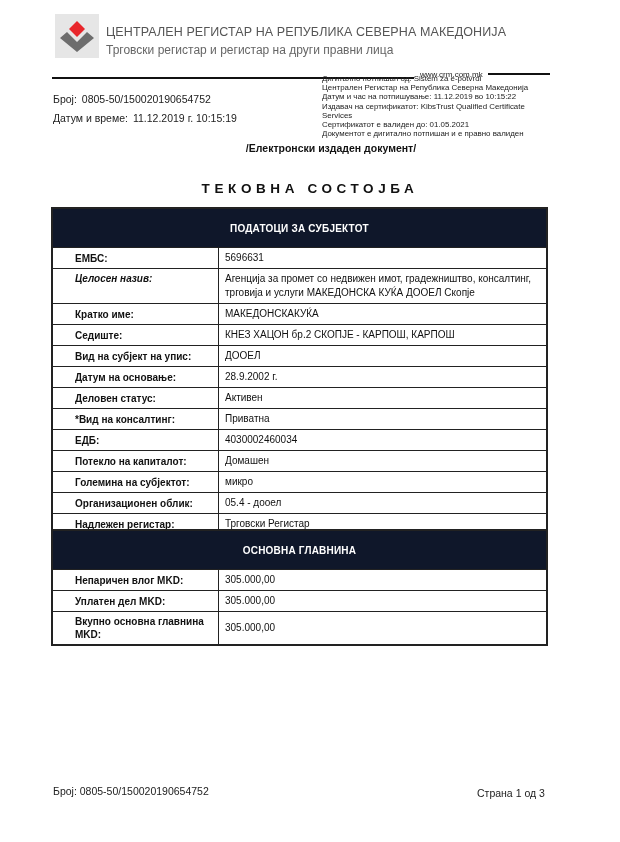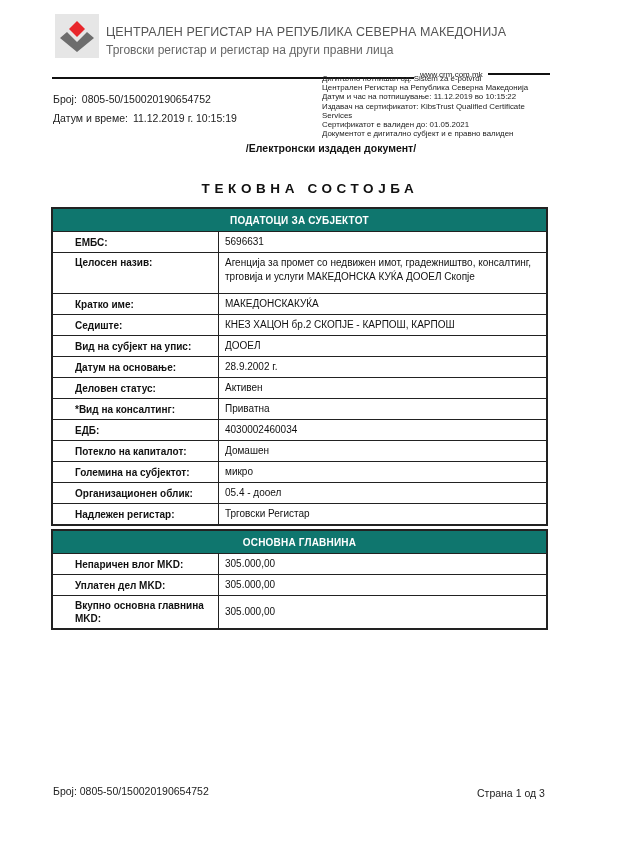--- a/index.html
+++ b/index.html
@@ -23,21 +23,21 @@
     .doc-meta { left: 53px; font-size: 10.5px; color: #222; white-space: nowrap; }
     .doc-meta .lbl { margin-right: 5px; }
 
     .e-issued { left: 0; width: 620px; top: 142px; text-align: center; font-size: 10.5px; font-weight: bold; color: #111; padding-left: 42px; box-sizing: border-box;}
     .title { left: 0; width: 620px; top: 181px; text-align: center; font-size: 13.5px; font-weight: bold; letter-spacing: 4.6px; color: #111; }
 
     
     table.data { position: absolute; left: 51px; width: 497px; border-collapse: collapse; font-size: 10px; }
     table.data td { border: 1px solid #222; padding: 2px 6px; vertical-align: middle; color: #111; }
     table.data { border: 2px solid #222; }
-    table.data td.head { background: #0f766e; color: #ffffff; text-align: center; font-weight: bold; height: 14px; padding: 4px 6px; font-size: 10px; letter-spacing: 0.2px; }
+    table.data td.head { background: #0f172a; color: #ffffff; text-align: center; font-weight: bold; height: 14px; padding: 12px 6px; font-size: 10px; letter-spacing: 0.2px; }
     table.data td.k { font-weight: bold; width: 137px; padding-left: 22px; }
     table.data td.v { line-height: 14px; }
     table.data tr.r td { height: 16px; }
 
     .footer-num { left: 53px; top: 785px; font-size: 10.5px; color: #222; white-space: nowrap; }
     .footer-page { left: 477px; top: 787px; font-size: 10.5px; color: #222; white-space: nowrap; }
   </style>
 </head>
 <body>
 
@@ -54,21 +54,21 @@
 <div class="abs website">www.crm.com.mk</div>
 <div class="abs rule-right"></div>
 
 <div class="abs sig">
   <div>Дигитално потпишан од: Sistem za e-potvrdi</div>
   <div>Централен Регистар на Република Северна Македонија</div>
   <div>Датум и час на потпишување: 11.12.2019 во 10:15:22</div>
   <div>Издавач на сертификатот: KibsTrust Qualified Certificate</div>
   <div>Services</div>
   <div>Сертификатот е валиден до: 01.05.2021</div>
-  <div>Документот е дигитално субјект и е правно валиден</div>
+  <div>Документот е дигитално потпишан и е правно валиден</div>
 </div>
 
 <div class="abs doc-meta" style="top:93px;">
   <span class="lbl">Број:</span><span>0805-50/150020190654752</span>
 </div>
 <div class="abs doc-meta" style="top:112px;">
   <span class="lbl">Датум и време:</span><span>11.12.2019 г. 10:15:19</span>
 </div>
 
 <div class="abs e-issued">/Електронски издаден документ/</div>
@@ -77,22 +77,22 @@
 <table class="data" style="top:207px;">
   <tbody>
       <tr>
         <td class="head" colspan="2">ПОДАТОЦИ ЗА СУБЈЕКТОТ</td>
       </tr>
   <tr class="r">
     <td class="k">ЕМБС:</td>
     <td class="v">5696631</td>
   </tr>
   <tr class="r">
-    <td class="k" style="vertical-align:top; padding-top:4px;">Целосен назив:</td>
-    <td class="v" style="padding-top:3px; padding-bottom:9px;">Агенција за промет со недвижен имот, градежништво, консалтинг, трговија и услуги МАКЕДОНСКА КУЌА ДООЕЛ Скопје</td>
+    <td class="k" style="vertical-align:top; padding-top:4px;font-style:italic;">Целосен назив:</td>
+    <td class="v" style="padding-top:3px; padding-bottom:3px;">Агенција за промет со недвижен имот, градежништво, консалтинг, трговија и услуги МАКЕДОНСКА КУЌА ДООЕЛ Скопје</td>
   </tr>
   <tr class="r">
     <td class="k">Кратко име:</td>
     <td class="v">МАКЕДОНСКАКУЌА</td>
   </tr>
   <tr class="r">
     <td class="k">Седиште:</td>
     <td class="v">КНЕЗ ХАЦОН бр.2 СКОПЈЕ - КАРПОШ, КАРПОШ</td>
   </tr>
   <tr class="r">

